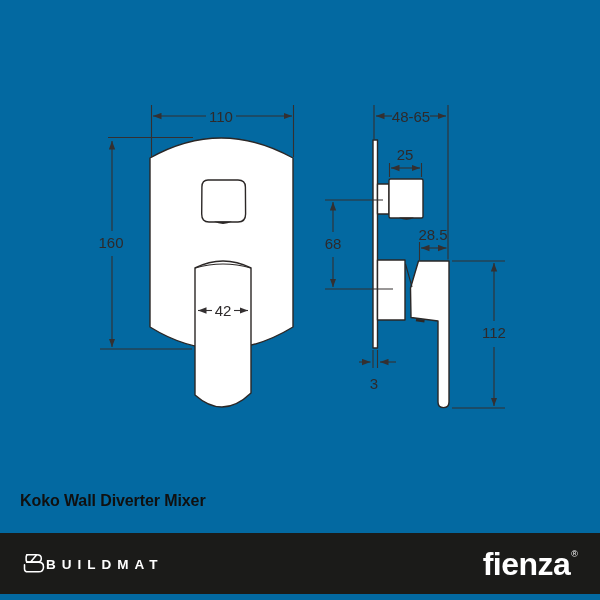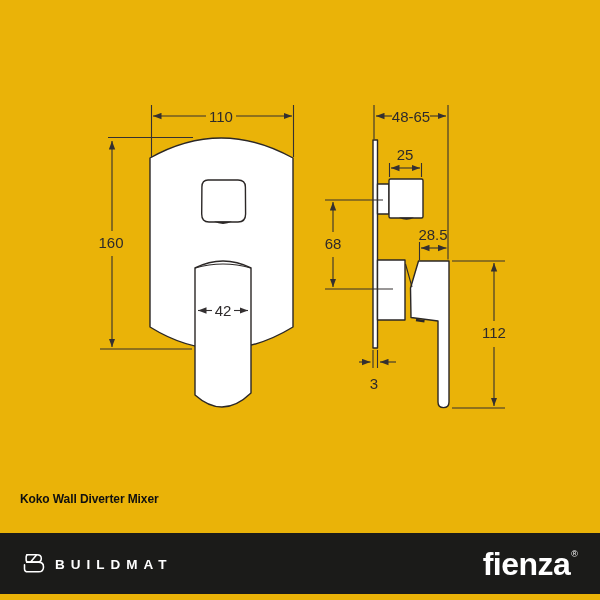--- a/index.html
+++ b/index.html
@@ -1,38 +1,38 @@
 <!DOCTYPE html>
 <html><head>
 <meta charset="utf-8">
 <style>
   html,body { margin:0; padding:0; background:#fff; }
   .stage {
-    position:relative; width:600px; height:600px; background:#eab308;
+    position:relative; width:600px; height:600px; background:#0369a1;
     overflow:hidden; font-family:"Liberation Sans", sans-serif;
   }
   .drawing { position:absolute; left:0; top:0; }
   .drawing .part   { fill:#ffffff; stroke:#2b2726; stroke-width:1.4; stroke-linejoin:round; stroke-linecap:round; }
   .drawing .thin   { fill:none;    stroke:#2b2726; stroke-width:1.1; }
   .drawing .dim    { stroke:#343031; stroke-width:1.1; fill:none; }
   .drawing .dimtxt { fill:#2e2a2b; font-family:"Liberation Sans", sans-serif; font-size:15px; }
   .drawing .darkfill { fill:#2b2726; stroke:none; }
   .title {
     position:absolute; left:20px; top:492px;
-    font-size:12px; font-weight:700; color:#101010; letter-spacing:-0.1px;
+    font-size:16px; font-weight:700; color:#101010; letter-spacing:-0.1px;
   }
   .footer {
     position:absolute; left:0; top:533px; width:600px; height:61px;
     background:#1b1b19; display:flex; align-items:center;
     justify-content:space-between; padding:0 22px; box-sizing:border-box;
   }
   .brand-left { display:flex; align-items:center; }
   .buildmat-text {
     color:#ffffff; font-weight:700; font-size:13.5px; letter-spacing:6px;
-    margin-left:9px; padding-top:1px;
+    padding-top:1px;
   }
   .fienza-wrap { color:#ffffff; line-height:1; }
   .fienza-text { font-size:32px; font-weight:700; letter-spacing:-0.5px; }
   .fienza-reg  { font-size:9px; vertical-align:18px; margin-left:1px; }
 </style>
 </head>
 <body>
 
 <div class="stage">
 

